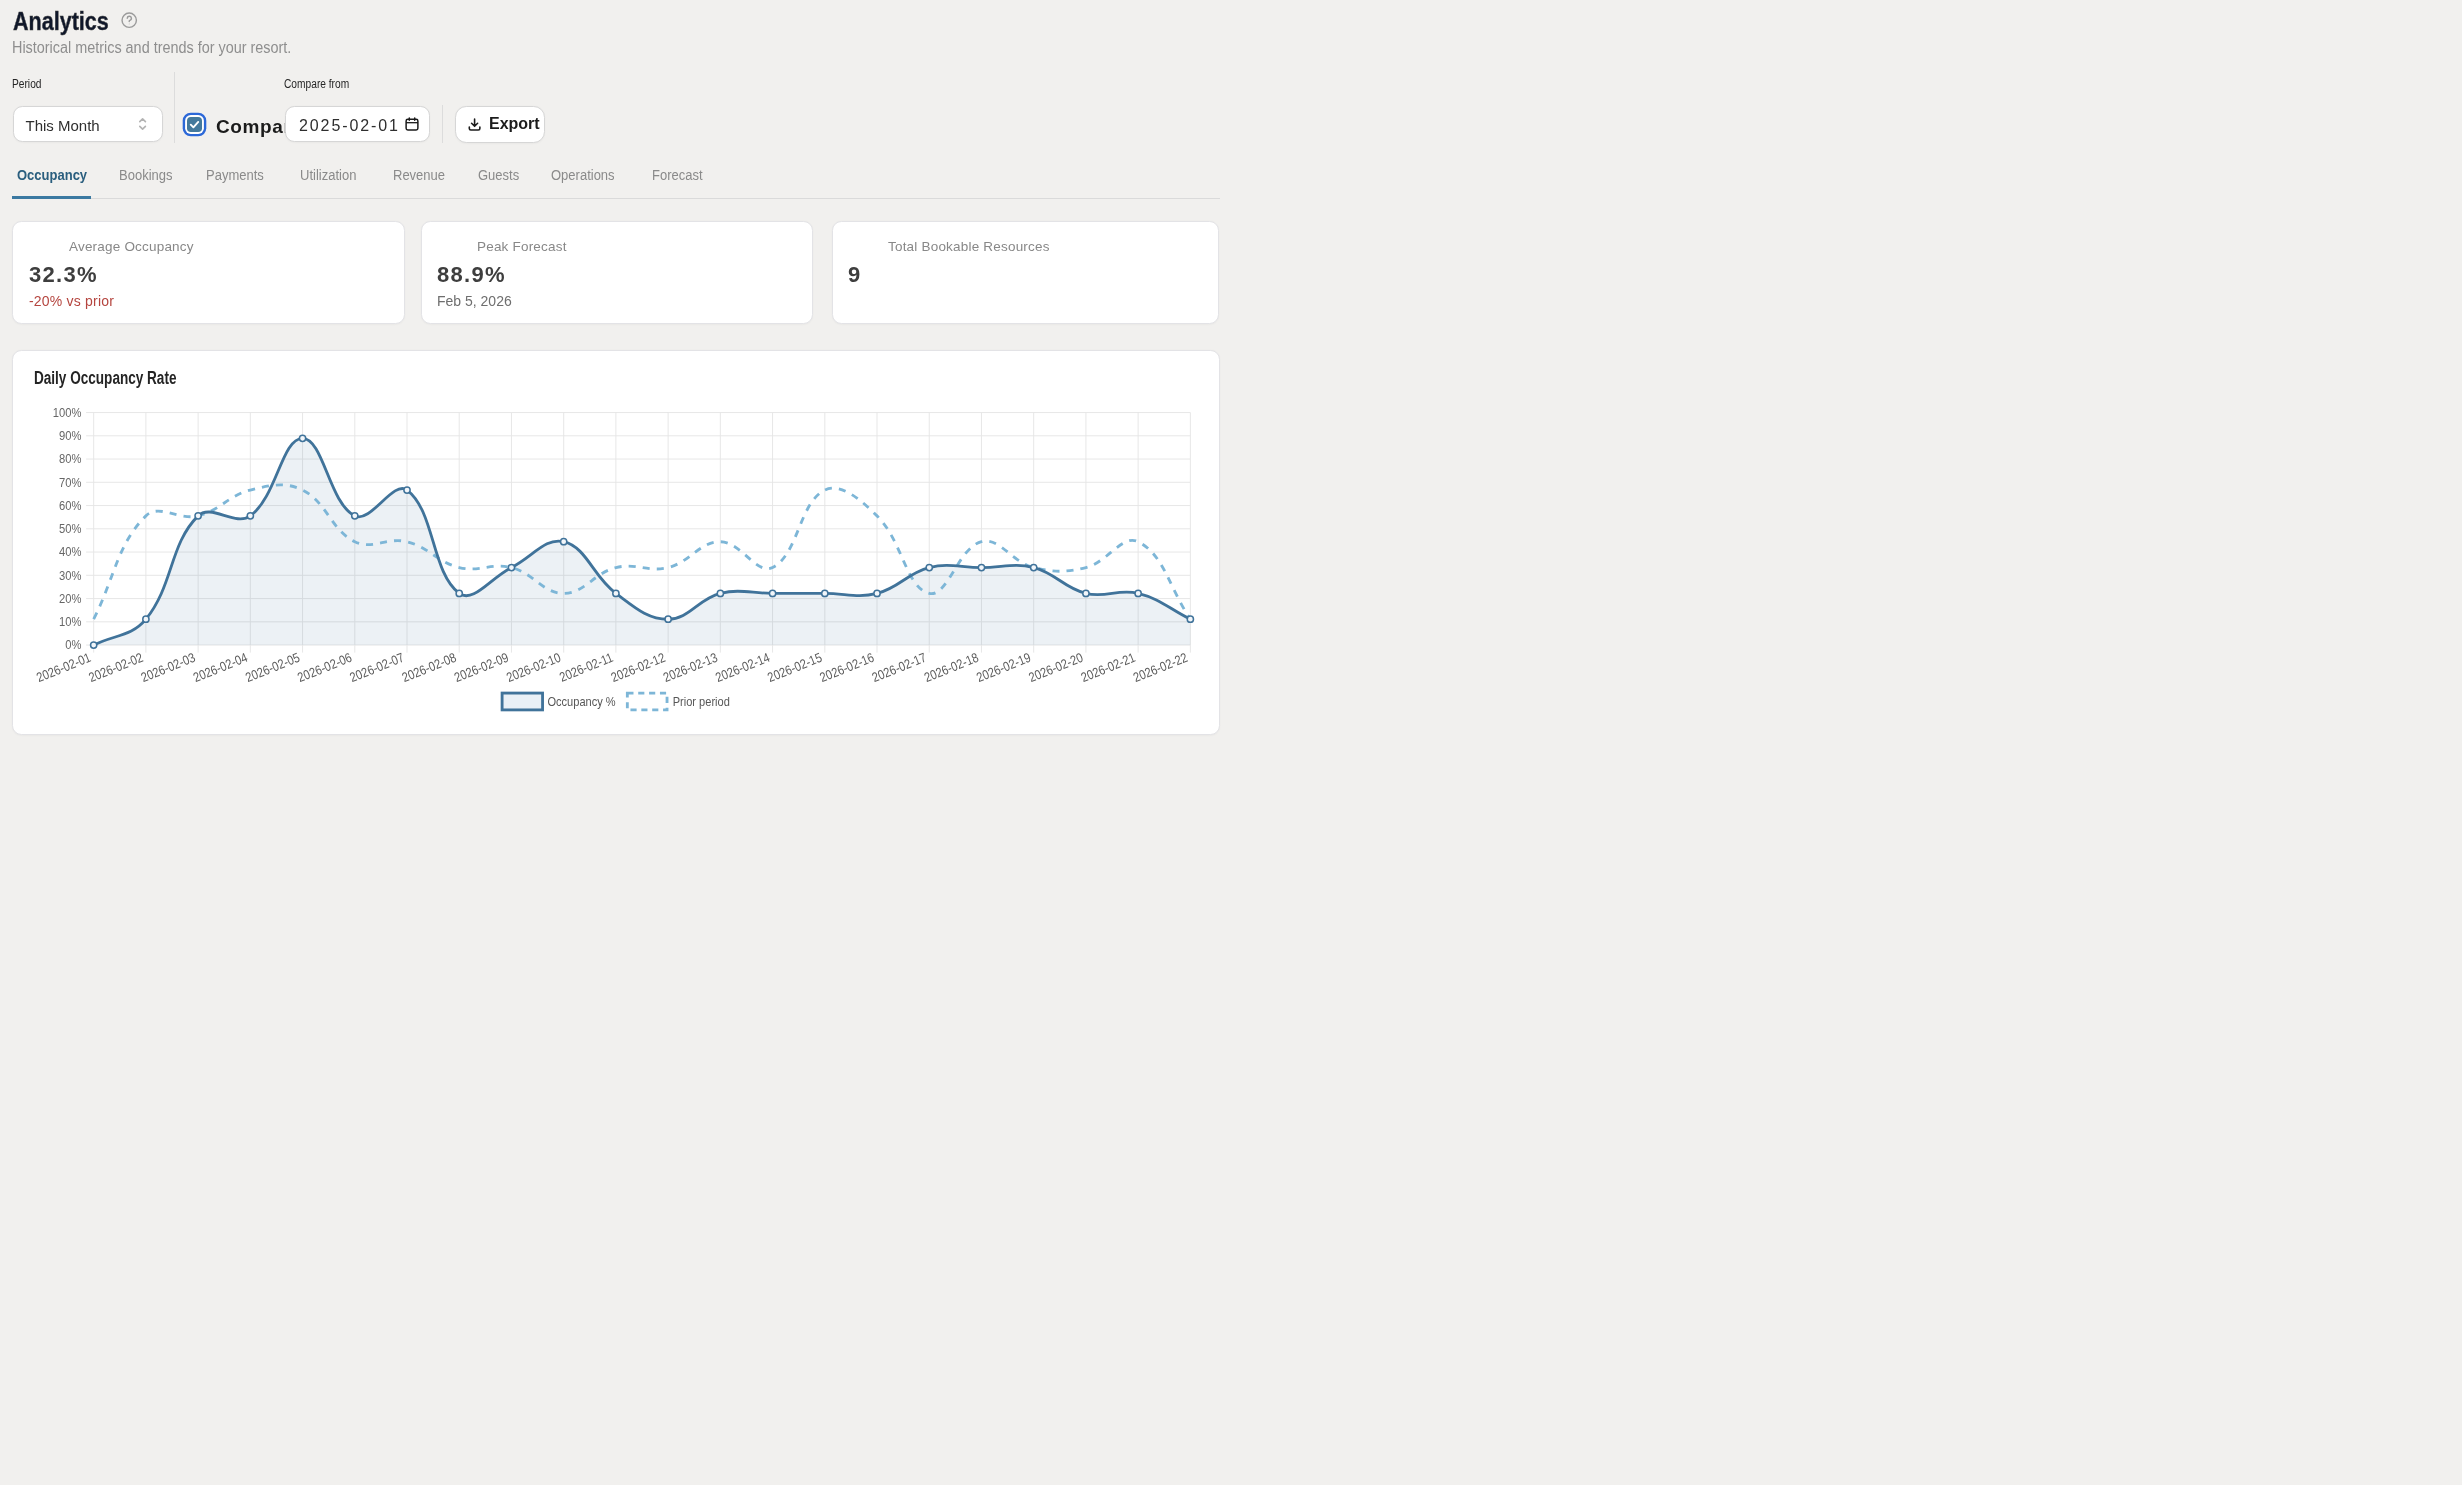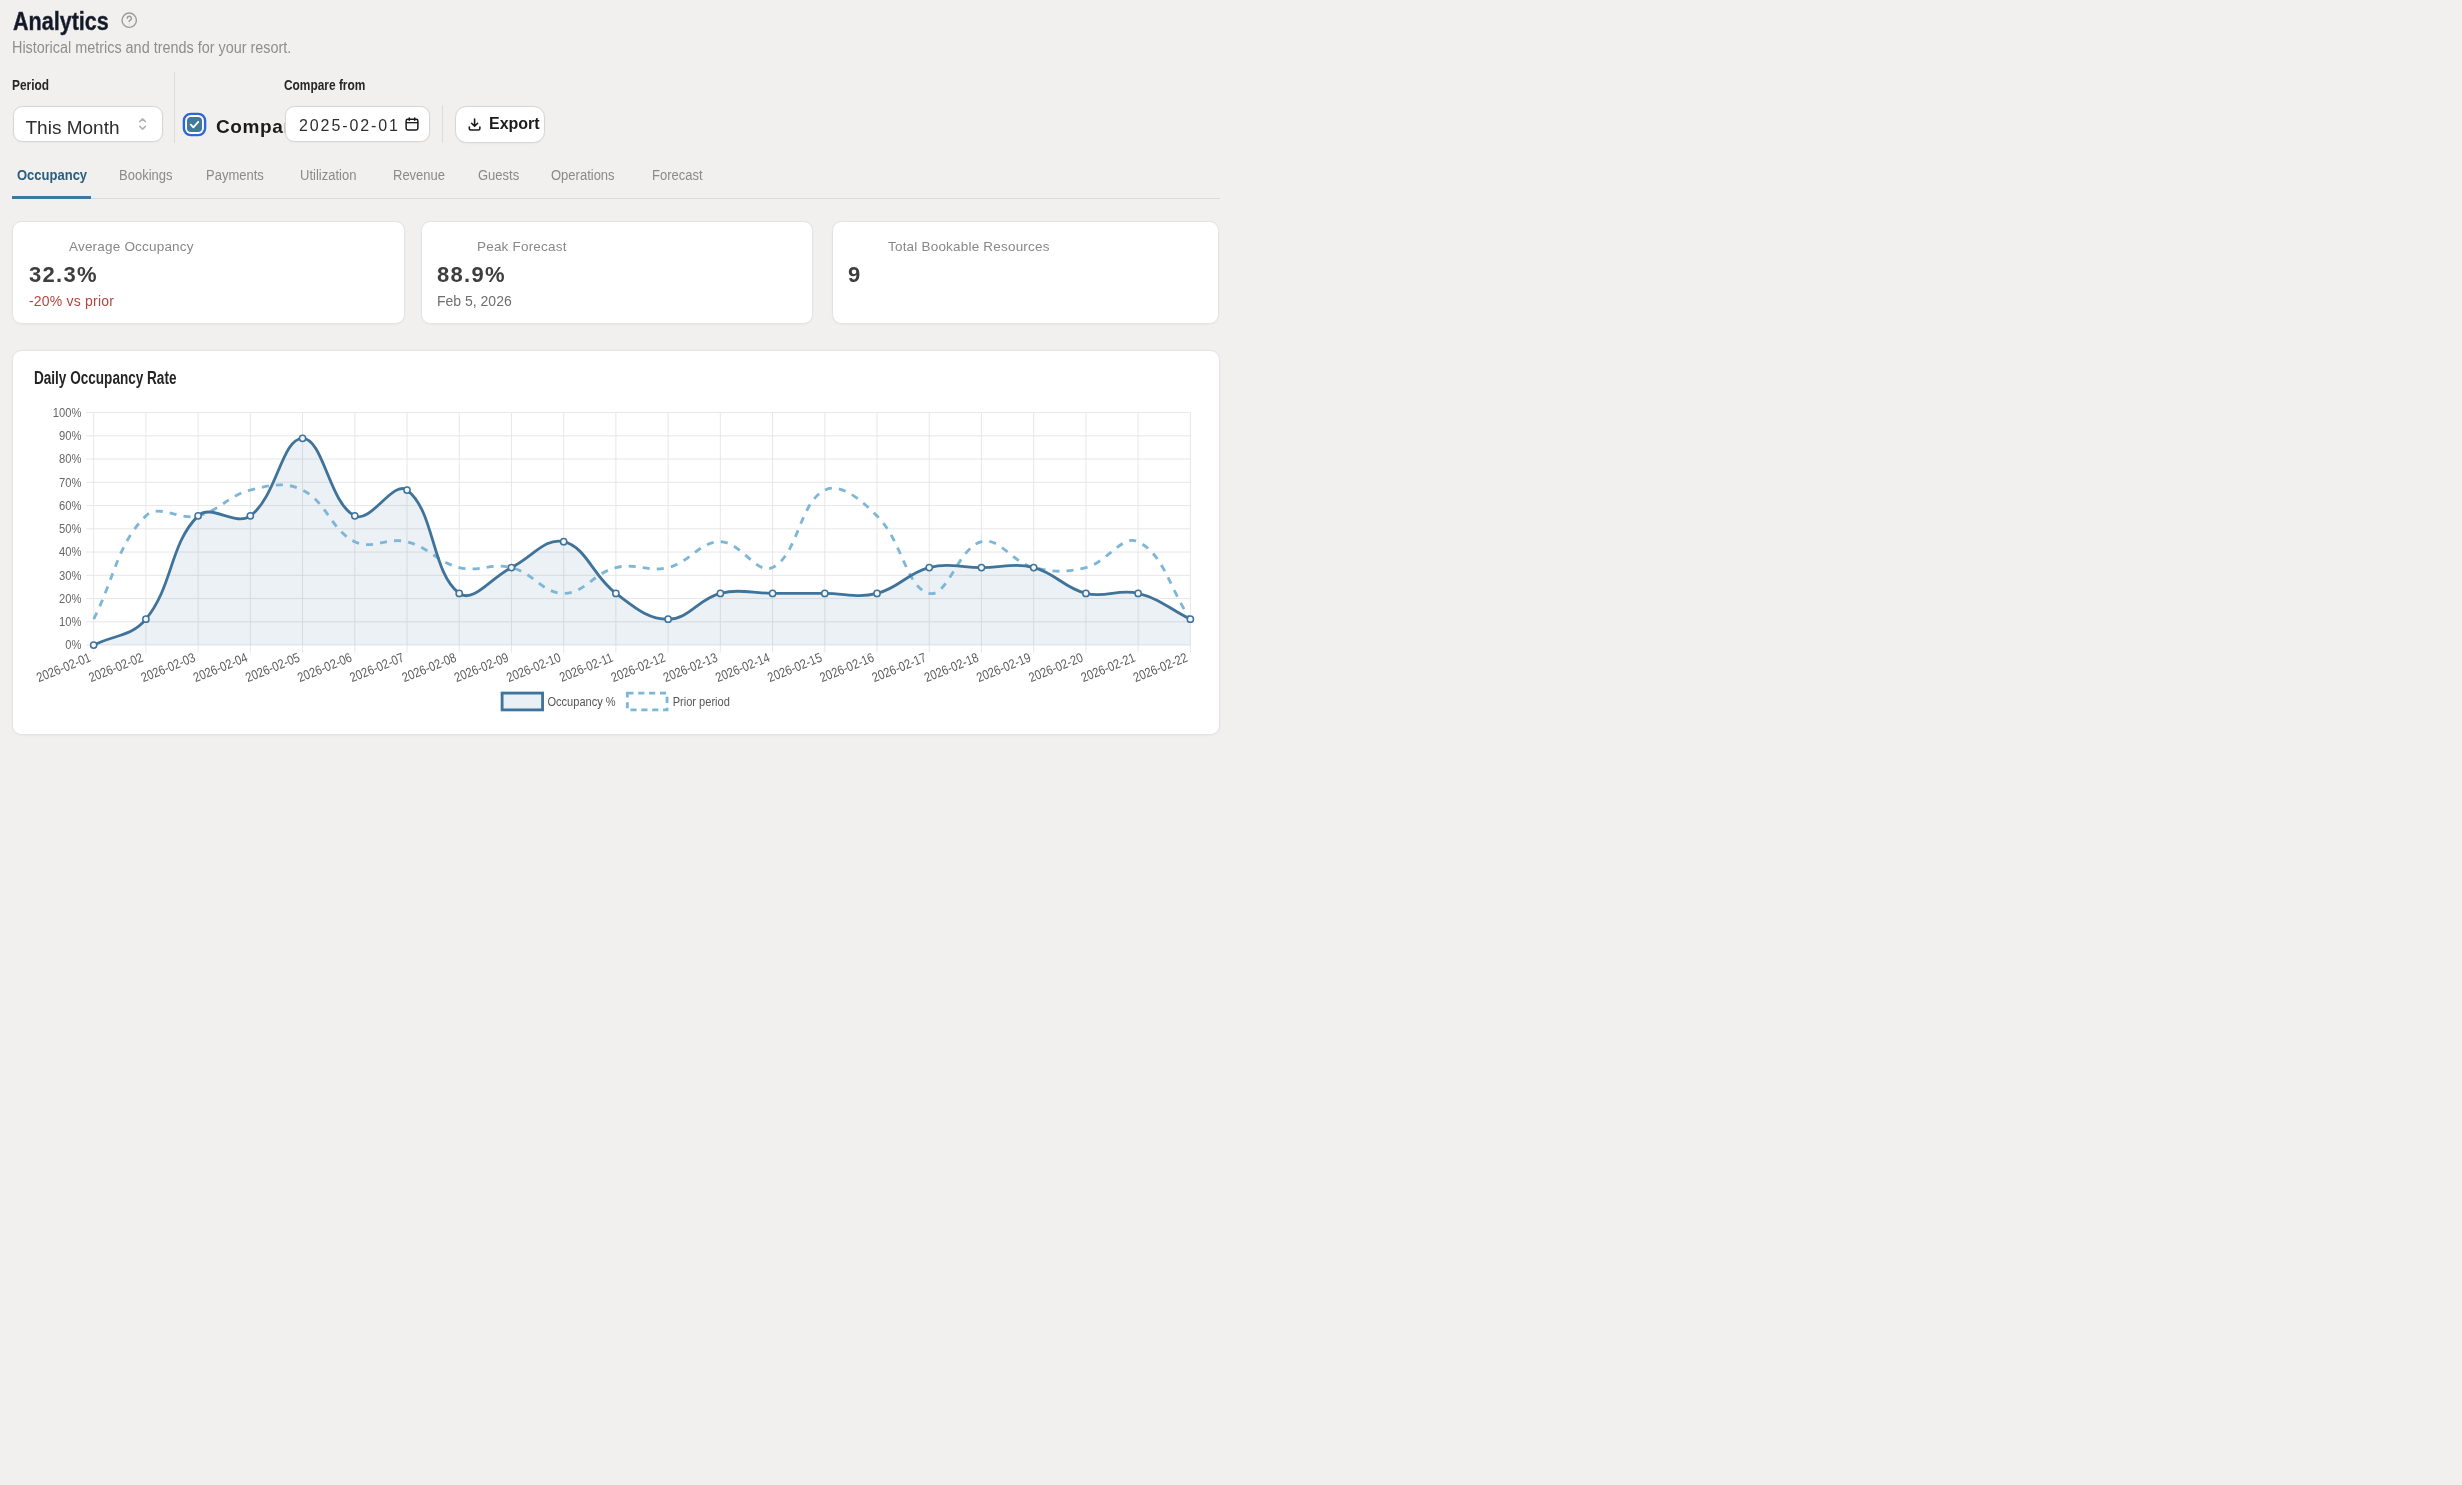--- a/index.html
+++ b/index.html
@@ -2,21 +2,21 @@
 <html style="font-size:15px"><head><meta charset="utf-8">
 <style>
 * { margin:0; padding:0; box-sizing:border-box; }
 html,body { width:1231px; height:743px; background:#f1f0ee; font-family:"Liberation Sans", sans-serif; position:relative; overflow:hidden; }
 .abs { position:absolute; }
 .sx { transform-origin:0 0; display:inline-block; white-space:nowrap; }
 h1 { position:absolute; left:13.2px; top:9.4px; font-size:25.5px; font-weight:700; color:#0f172a; line-height:1; -webkit-text-stroke:0.5px #424242; }
 h1 .sx { transform:scaleX(.845); }
 .sub { position:absolute; left:12.3px; top:40px; font-size:16px; color:#8e8e8e; line-height:1; }
 .sub .sx { transform:scaleX(.9); }
-.lbl { position:absolute; font-size:14px; font-weight:700; color:#262626; line-height:1; }
+.lbl { position:absolute; font-size:12px; font-weight:400; color:#262626; line-height:1; }
 .lbl .sx { transform:scaleX(.85); }
 .box { position:absolute; background:#fff; border:0.9px solid #d6d6d6; border-radius:9.4px; box-shadow:0 0.9px 1.9px rgba(0,0,0,.03); }
 .vdiv { position:absolute; width:0.9px; background:#dcdcdc; }
 .tab { position:absolute; font-size:15.3px; font-weight:500; color:#8a8a8a; line-height:1; }
 .tab .sx { transform:scaleX(.85); }
 .card { position:absolute; background:#fff; border:0.9px solid #e3e3e6; border-radius:9.4px; box-shadow:0 0.9px 1.9px rgba(0,0,0,.03); }
 .clabel { position:absolute; font-size:13.5px; color:#888; letter-spacing:0.2px; line-height:1;margin-left:40px; }
 .cvalue { position:absolute; font-size:22px; font-weight:700; color:#3e3e3e; letter-spacing:1.3px; line-height:1; }
 .csub { position:absolute; font-size:14px; line-height:1; }
 svg.chart { position:absolute; left:11.8px; top:350px; }
@@ -25,21 +25,21 @@
 <h1><span class="sx">Analytics</span></h1>
 <svg class="abs" style="left:121px;top:11.8px" width="17" height="17" viewBox="0 0 18 18" fill="none" stroke="#9b9b9b" stroke-width="1.5">
     <circle cx="8.7" cy="8.7" r="7.6"></circle>
     <path d="M6.6 6.7a2.2 2.2 0 1 1 2.8 2.1c-.5.15-.7.45-.7.95v.35" stroke-linecap="round"></path>
     <circle cx="8.7" cy="12.6" r=".5" fill="#9b9b9b" stroke="none"></circle>
   </svg>
 <p class="sub"><span class="sx">Historical metrics and trends for your resort.</span></p>
 
 <div class="lbl" style="left:11.8px;top:78px"><span class="sx">Period</span></div>
 <div class="box" style="left:13.2px;top:106px;width:150px;height:36px"></div>
-<div class="abs" style="left:25.5px;top:118px;font-size:19px;color:#2e2e2e;line-height:1">This Month</div>
+<div class="abs" style="left:25.5px;top:118px;font-size:15px;color:#2e2e2e;line-height:1">This Month</div>
 <svg class="abs" style="left:136px;top:114px" width="13.2" height="20" viewBox="0 0 14 21" fill="none" stroke="#b3b3b3" stroke-width="1.7" stroke-linecap="round" stroke-linejoin="round">
     <path d="M4 8 L7 5 L10 8"></path>
     <path d="M4 13 L7 16 L10 13"></path>
   </svg>
 <div class="vdiv" style="left:174px;top:72px;height:71px"></div>
 
 <div class="abs" style="left:187px;top:117px;width:15px;height:15px;background:#44799c;border-radius:3.8px;box-shadow:0 0 0 1.9px #fff, 0 0 0 4.3px #2c68d8"></div>
 <svg class="abs" style="left:187px;top:117px" width="15" height="15" viewBox="0 0 16 16" fill="none" stroke="#fff" stroke-width="2" stroke-linecap="round" stroke-linejoin="round">
     <path d="M4 8.2 L6.8 11 L12 5.2"></path>
   </svg>

